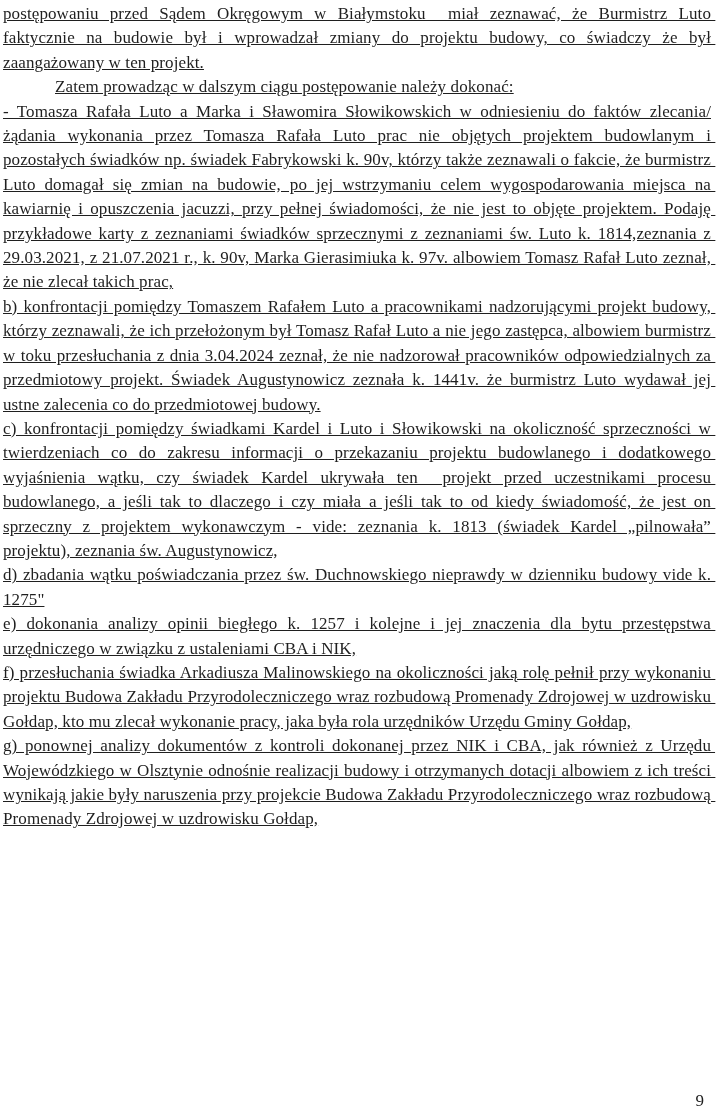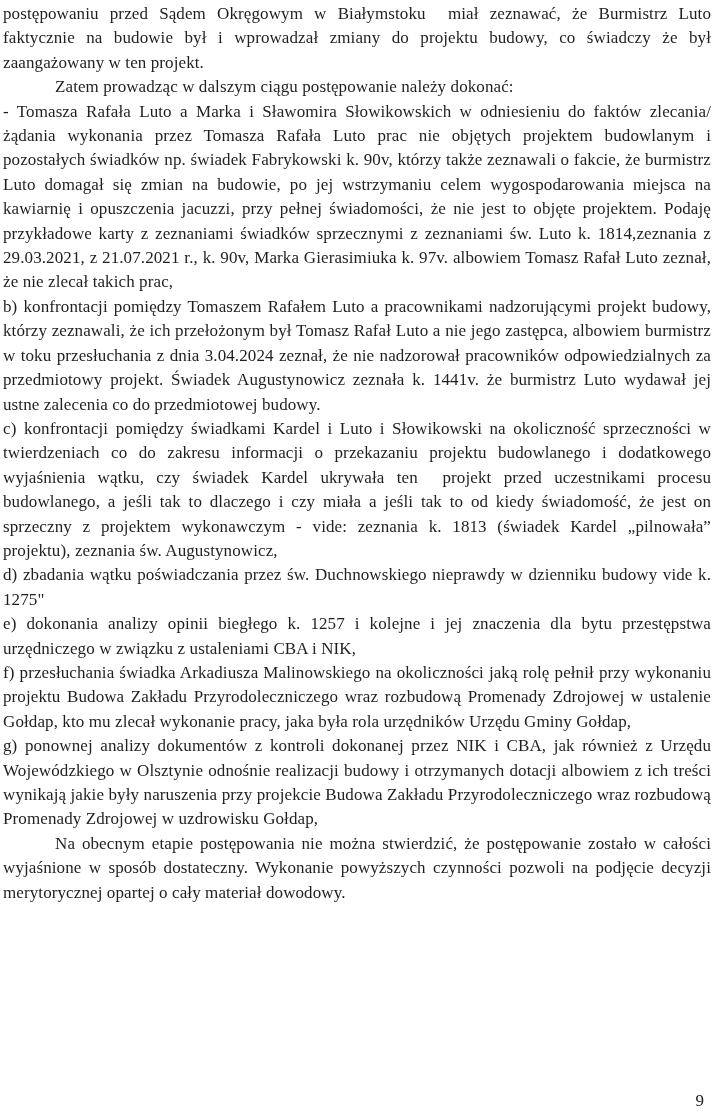--- a/index.html
+++ b/index.html
@@ -18,20 +18,21 @@
     width: 716px;
     height: 1115px;
     background: #ffffff;
     overflow: hidden;
   }
   .body-text {
     position: absolute;
     left: 3px;
     top: 2px;
     width: 708px;
+    text-decoration: underline;
   }
   p.para {
     margin: 0;
     padding: 0;
     font-size: 17px;
     line-height: 24.4px;
     text-align: justify;
     white-space: pre-wrap;
     letter-spacing: 0.1px;
   }
@@ -52,18 +53,17 @@
 
 <div class="page">
   <div class="body-text" id="paragraphs">
       <p class="para">postępowaniu przed Sądem Okręgowym w Białymstoku  miał zeznawać, że Burmistrz Luto faktycznie na budowie był i wprowadzał zmiany do projektu budowy, co świadczy że był zaangażowany w ten projekt.</p>
       <p class="para indent">Zatem prowadząc w dalszym ciągu postępowanie należy dokonać:</p>
       <p class="para">- Tomasza Rafała Luto a Marka i Sławomira Słowikowskich w odniesieniu do faktów zlecania/żądania wykonania przez Tomasza Rafała Luto prac nie objętych projektem budowlanym i pozostałych świadków np. świadek Fabrykowski k. 90v, którzy także zeznawali o fakcie, że burmistrz Luto domagał się zmian na budowie, po jej wstrzymaniu celem wygospodarowania miejsca na kawiarnię i opuszczenia jacuzzi, przy pełnej świadomości, że nie jest to objęte projektem. Podaję przykładowe karty z zeznaniami świadków sprzecznymi z zeznaniami św. Luto k. 1814,zeznania z 29.03.2021, z 21.07.2021 r., k. 90v, Marka Gierasimiuka k. 97v. albowiem Tomasz Rafał Luto zeznał, że nie zlecał takich prac,</p>
       <p class="para">b) konfrontacji pomiędzy Tomaszem Rafałem Luto a pracownikami nadzorującymi projekt budowy, którzy zeznawali, że ich przełożonym był Tomasz Rafał Luto a nie jego zastępca, albowiem burmistrz w toku przesłuchania z dnia 3.04.2024 zeznał, że nie nadzorował pracowników odpowiedzialnych za przedmiotowy projekt. Świadek Augustynowicz zeznała k. 1441v. że burmistrz Luto wydawał jej ustne zalecenia co do przedmiotowej budowy.</p>
       <p class="para">c) konfrontacji pomiędzy świadkami Kardel i Luto i Słowikowski na okoliczność sprzeczności w twierdzeniach co do zakresu informacji o przekazaniu projektu budowlanego i dodatkowego wyjaśnienia wątku, czy świadek Kardel ukrywała ten  projekt przed uczestnikami procesu budowlanego, a jeśli tak to dlaczego i czy miała a jeśli tak to od kiedy świadomość, że jest on sprzeczny z projektem wykonawczym - vide: zeznania k. 1813 (świadek Kardel „pilnowała” projektu), zeznania św. Augustynowicz,</p>
       <p class="para">d) zbadania wątku poświadczania przez św. Duchnowskiego nieprawdy w dzienniku budowy vide k. 1275"</p>
       <p class="para">e) dokonania analizy opinii biegłego k. 1257 i kolejne i jej znaczenia dla bytu przestępstwa urzędniczego w związku z ustaleniami CBA i NIK,</p>
-      <p class="para">f) przesłuchania świadka Arkadiusza Malinowskiego na okoliczności jaką rolę pełnił przy wykonaniu projektu Budowa Zakładu Przyrodoleczniczego wraz rozbudową Promenady Zdrojowej w ustalenie Gołdap, kto mu zlecał wykonanie pracy, jaka była rola urzędników Urzędu Gminy Gołdap,</p>
+      <p class="para">f) przesłuchania świadka Arkadiusza Malinowskiego na okoliczności jaką rolę pełnił przy wykonaniu projektu Budowa Zakładu Przyrodoleczniczego wraz rozbudową Promenady Zdrojowej w uzdrowisku Gołdap, kto mu zlecał wykonanie pracy, jaka była rola urzędników Urzędu Gminy Gołdap,</p>
       <p class="para">g) ponownej analizy dokumentów z kontroli dokonanej przez NIK i CBA, jak również z Urzędu Wojewódzkiego w Olsztynie odnośnie realizacji budowy i otrzymanych dotacji albowiem z ich treści wynikają jakie były naruszenia przy projekcie Budowa Zakładu Przyrodoleczniczego wraz rozbudową Promenady Zdrojowej w uzdrowisku Gołdap,</p>
-      <p class="para indent">Na obecnym etapie postępowania nie można stwierdzić, że postępowanie zostało w całości wyjaśnione w sposób dostateczny. Wykonanie powyższych czynności pozwoli na podjęcie decyzji merytorycznej opartej o cały materiał dowodowy.</p>
     </div>
   <div class="pagenum">9</div>
 </div>
 
 </body></html>

